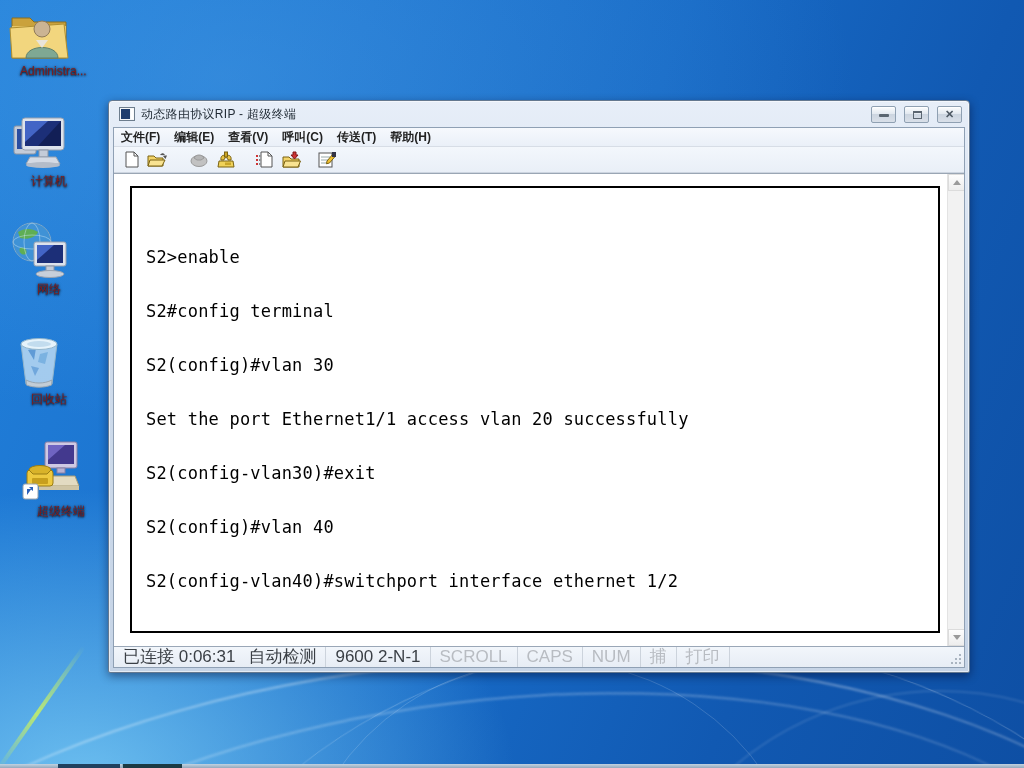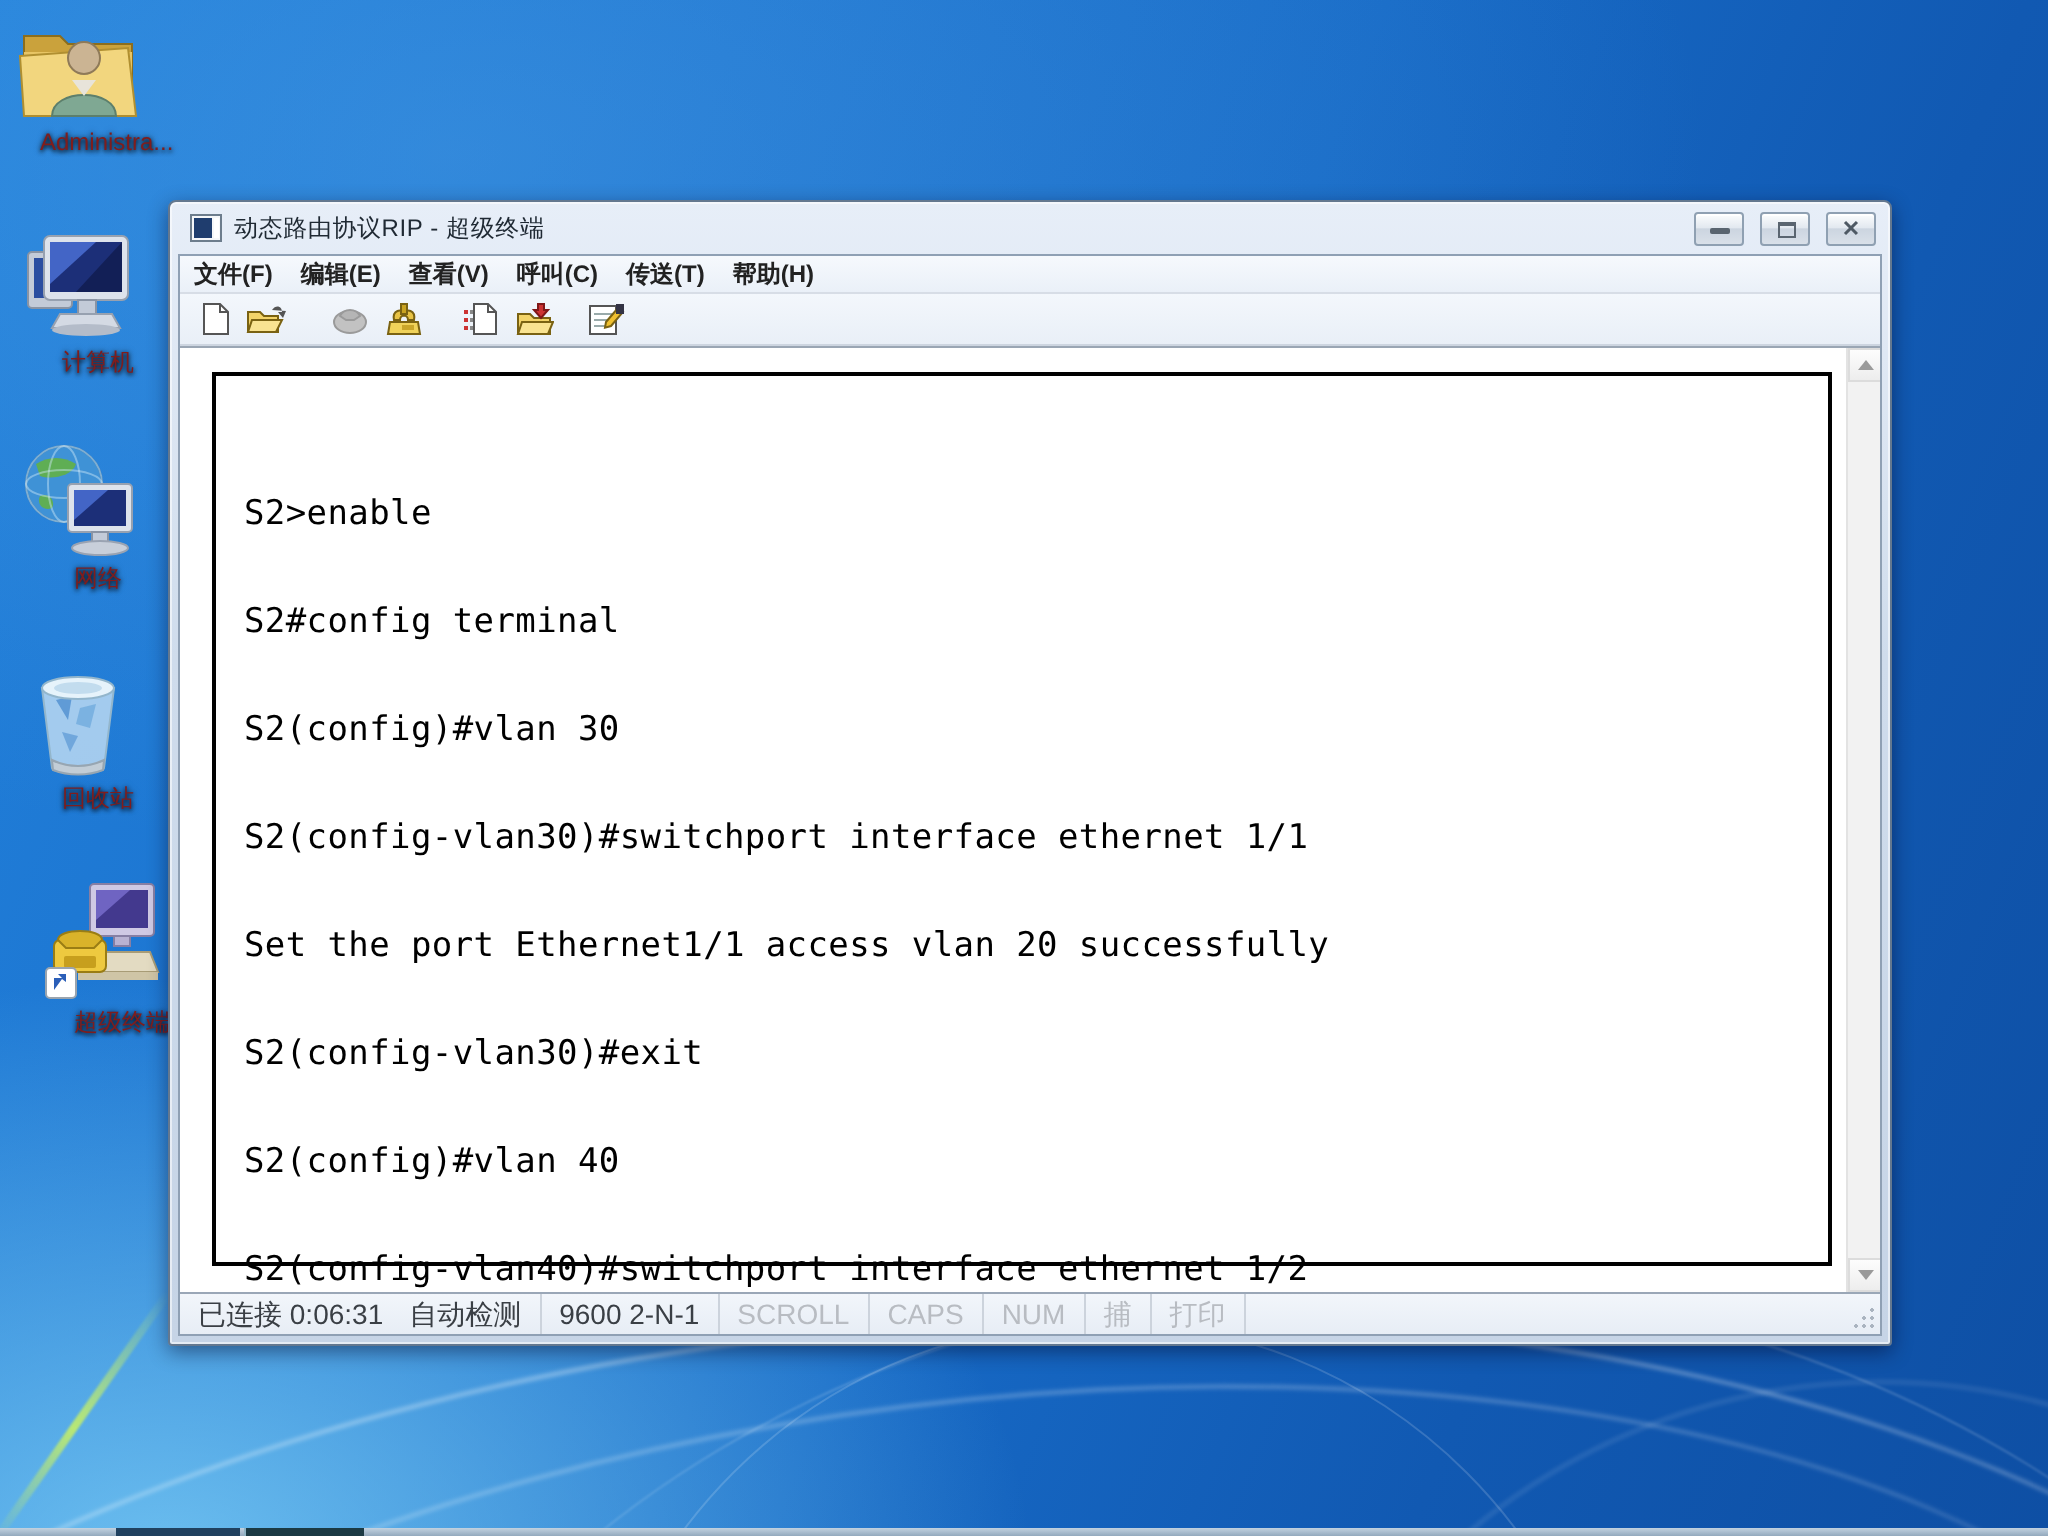--- a/index.html
+++ b/index.html
@@ -34,21 +34,21 @@
   .desktop-icon .glyph { display:block; margin:0 auto; }
   .desktop-icon .lbl { display:block; margin-top:2px; font-size:12px; color:#7f1d1d;
     text-shadow:0 1px 2px rgba(0,0,0,.85), 0 0 3px rgba(0,0,0,.6); line-height:14px;padding-left:20px; }
   .di-admin { left:0px; top:8px; }
   .di-computer { left:0px; top:116px; }
   .di-network { left:0px; top:220px; }
   .di-recycle { left:0px; top:334px; }
   .di-hyper { left:12px; top:440px; }
 
   
-  .window { position:absolute; left:84px; top:100px; width:862px; height:573px;
+  .window { position:absolute; left:108px; top:100px; width:862px; height:573px;
     background:linear-gradient(#e7eef8, #cfdcec 40%, #c6d4e6);
     border:1px solid #64788f; border-radius:4px 4px 2px 2px;
     box-shadow:0 3px 10px rgba(0,0,30,.45), inset 0 0 0 1px rgba(255,255,255,.55); }
   .titlebar { height:26px; display:flex; align-items:center; padding:0 7px 0 10px; }
   .titlebar .app-icon { width:16px; height:14px; margin-right:6px; }
   .titlebar .title { font-size:12px; color:#1f2933; letter-spacing:.3px; white-space:nowrap; }
   .win-buttons { margin-left:auto; display:flex; gap:8px; }
   .win-btn { width:25px; height:17px; border:1px solid #8fa0b2; border-radius:2px;
     background:linear-gradient(#fcfdfe, #e3e9f0 45%, #ccd5e0 50%, #d9e0e9);
     box-shadow:inset 0 1px 0 rgba(255,255,255,.9); position:relative; }
@@ -70,21 +70,21 @@
   .term-box { position:absolute; left:16px; top:12px; width:810px; height:447px; border:2px solid #000; background:#fff; }
   .term-text { padding:24px 3px 0 14px; font-family:"DejaVu Sans Mono", monospace; font-size:17px; line-height:18px; letter-spacing:.2px; color:#000; white-space:pre; }
 
   .vscroll { position:absolute; right:0; top:0; bottom:0; width:17px; background:#f2f2f2; border-left:1px solid #e3e3e3; }
   .vs-arrow { position:absolute; left:0; width:17px; height:17px; background:linear-gradient(#fdfdfd,#ededed); border:1px solid #dcdcdc; display:flex; align-items:center; justify-content:center; }
   .vs-arrow.up { top:0; }
   .vs-arrow.down { bottom:0; }
   .tri-up { width:0; height:0; border-left:4px solid transparent; border-right:4px solid transparent; border-bottom:5px solid #9a9a9a; }
   .tri-down { width:0; height:0; border-left:4px solid transparent; border-right:4px solid transparent; border-top:5px solid #9a9a9a; }
 
-  .statusbar { height:21px; display:flex; align-items:center; background:linear-gradient(#f2f6fb,#e7edf5); border-top:1px solid #9aa7b7; font-size:14px; position:relative; }
+  .statusbar { height:21px; display:flex; align-items:center; background:linear-gradient(#f2f6fb,#e7edf5); border-top:1px solid #9aa7b7; font-size:17px; position:relative; }
   .sb-seg { line-height:20px; padding:0 9px; border-right:1px solid #ccd3dc; white-space:nowrap; color:#3a3f45; }
   .sb-seg.dim { color:#b8bcc2; }
   .sb-grip { position:absolute; right:2px; bottom:2px; width:12px; height:12px;
     background:
       radial-gradient(2px 2px at 10px 10px, #aab4c0 50%, transparent 52%),
       radial-gradient(2px 2px at 6px 10px, #aab4c0 50%, transparent 52%),
       radial-gradient(2px 2px at 10px 6px, #aab4c0 50%, transparent 52%),
       radial-gradient(2px 2px at 2px 10px, #aab4c0 50%, transparent 52%),
       radial-gradient(2px 2px at 6px 6px, #aab4c0 50%, transparent 52%),
       radial-gradient(2px 2px at 10px 2px, #aab4c0 50%, transparent 52%); }
@@ -274,21 +274,20 @@
         </svg>
       </div>
     </div>
 
     <div class="client">
       <div class="term-box">
         <div class="term-text">
           <div>S2&gt;enable</div>
           <div>S2#config terminal</div>
           <div>S2(config)#vlan 30</div>
-          <div>S2(config-vlan30)#switchport interface ethernet 1/1</div>
           <div>Set the port Ethernet1/1 access vlan 20 successfully</div>
           <div>S2(config-vlan30)#exit</div>
           <div>S2(config)#vlan 40</div>
           <div>S2(config-vlan40)#switchport interface ethernet 1/2</div>
           
           
           
           
         </div>
       </div>

